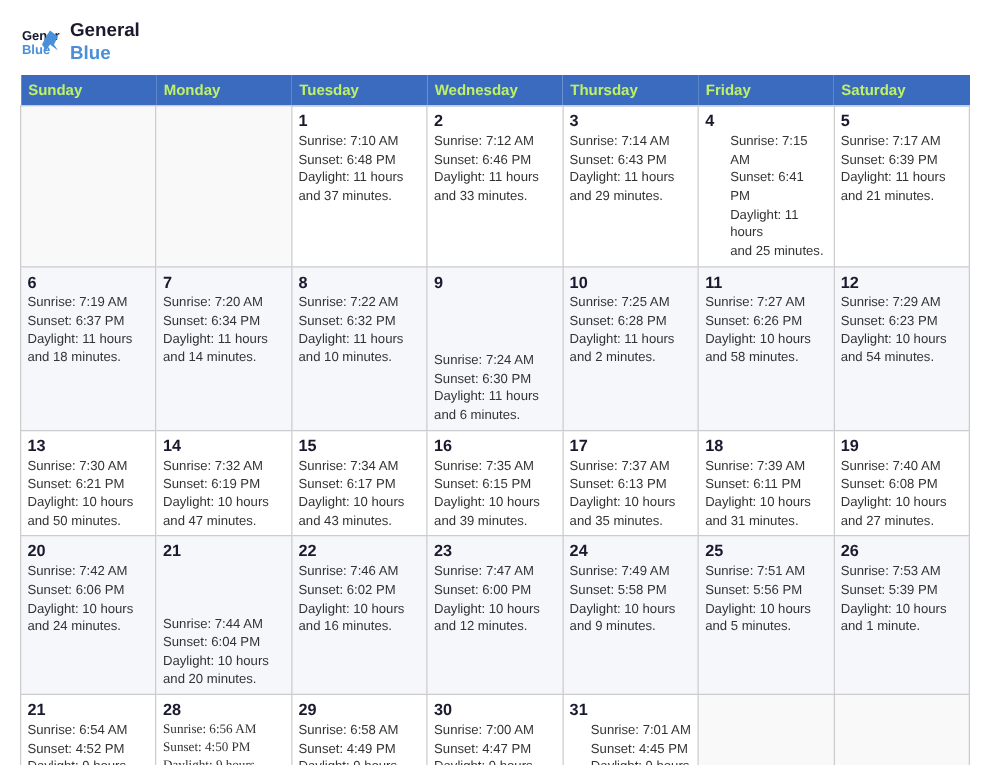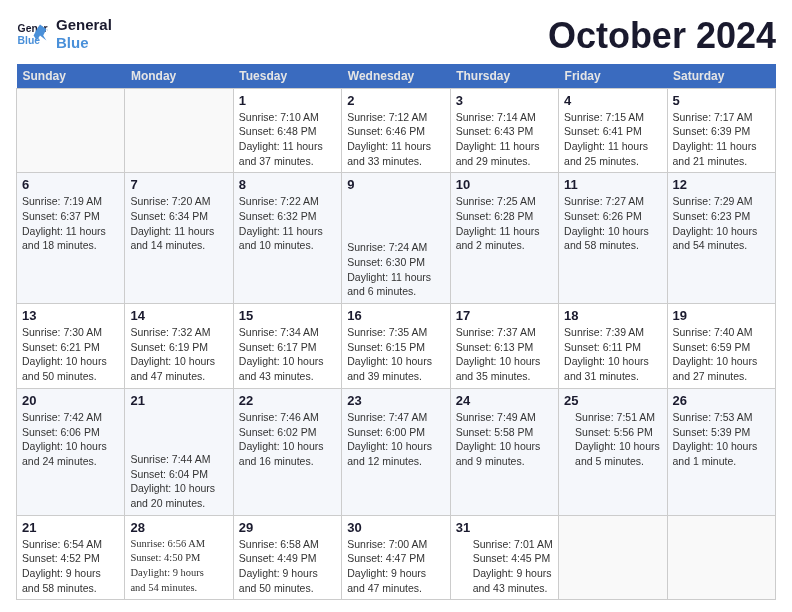--- a/index.html
+++ b/index.html
@@ -39,21 +39,21 @@
       color: #333;
       font-style: italic;
     }
     table {
       width: 100%;
       border-collapse: collapse;
       font-size: 11px;
     }
     th {
       background-color: #3a6bbf;
-      color: #e5e5e5;
+      color: #bef264;
       text-align: left;
       padding: 5px 6px;
       font-size: 12px;
       font-weight: bold;
     }
     td {
       border: 1px solid #ccc;
       vertical-align: top;
       padding: 4px 5px;
       height: 78px;
@@ -91,21 +91,20 @@
       <text x="2" y="18" font-size="13" font-weight="bold" fill="#1a1a2e">General</text>
       <text x="2" y="32" font-size="13" font-weight="bold" fill="#4a90d9">Blue</text>
       <polygon points="30,8 38,14 34,22 38,28 30,22 26,28 22,22 26,14" fill="#4a90d9"></polygon>
     </svg>
     <div style="display:flex;flex-direction:column;margin-left:4px;">
       <span style="font-size:15px;font-weight:bold;color:#1a1a2e;line-height:1.2;">General</span>
       <span style="font-size:15px;font-weight:bold;color:#4a90d9;line-height:1.2;">Blue</span>
     </div>
   </div>
   <div class="title-area">
-    <div class="month-title">October 2024</div>
   </div>
 </div>
 
 <table>
   <thead>
     <tr>
     <th>Sunday</th>
         <th>Monday</th>
         <th>Tuesday</th>
         <th>Wednesday</th>
@@ -134,21 +133,21 @@
         </td>
         <td>
           <span class="day-num">3</span>
           <div class="day-detail" style="white-space: pre-line;">Sunrise: 7:14 AM
 Sunset: 6:43 PM
 Daylight: 11 hours
 and 29 minutes.</div>
         </td>
         <td>
           <span class="day-num">4</span>
-          <div class="day-detail" style="white-space: pre-line;">Sunrise: 7:15 AM
+          <div class="day-detail" style="white-space: pre-line; margin-left: 20px;">Sunrise: 7:15 AM
 Sunset: 6:41 PM
 Daylight: 11 hours
 and 25 minutes.</div>
         </td>
         <td>
           <span class="day-num">5</span>
           <div class="day-detail" style="white-space: pre-line;">Sunrise: 7:17 AM
 Sunset: 6:39 PM
 Daylight: 11 hours
 and 21 minutes.</div>
@@ -244,21 +243,21 @@
         <td>
           <span class="day-num">18</span>
           <div class="day-detail" style="white-space: pre-line;">Sunrise: 7:39 AM
 Sunset: 6:11 PM
 Daylight: 10 hours
 and 31 minutes.</div>
         </td>
         <td>
           <span class="day-num">19</span>
           <div class="day-detail" style="white-space: pre-line;">Sunrise: 7:40 AM
-Sunset: 6:59 PM
+Sunset: 6:08 PM
 Daylight: 10 hours
 and 27 minutes.</div>
         </td>
       </tr>
       <tr>
         <td>
           <span class="day-num">20</span>
           <div class="day-detail" style="white-space: pre-line;">Sunrise: 7:42 AM
 Sunset: 6:06 PM
 Daylight: 10 hours
@@ -287,21 +286,21 @@
         </td>
         <td>
           <span class="day-num">24</span>
           <div class="day-detail" style="white-space: pre-line;">Sunrise: 7:49 AM
 Sunset: 5:58 PM
 Daylight: 10 hours
 and 9 minutes.</div>
         </td>
         <td>
           <span class="day-num">25</span>
-          <div class="day-detail" style="white-space: pre-line; margin-left: 11px;">Sunrise: 7:51 AM
+          <div class="day-detail" style="white-space: pre-line;">Sunrise: 7:51 AM
 Sunset: 5:56 PM
 Daylight: 10 hours
 and 5 minutes.</div>
         </td>
         <td>
           <span class="day-num">26</span>
           <div class="day-detail" style="white-space: pre-line;">Sunrise: 7:53 AM
 Sunset: 5:39 PM
 Daylight: 10 hours
 and 1 minute.</div>

